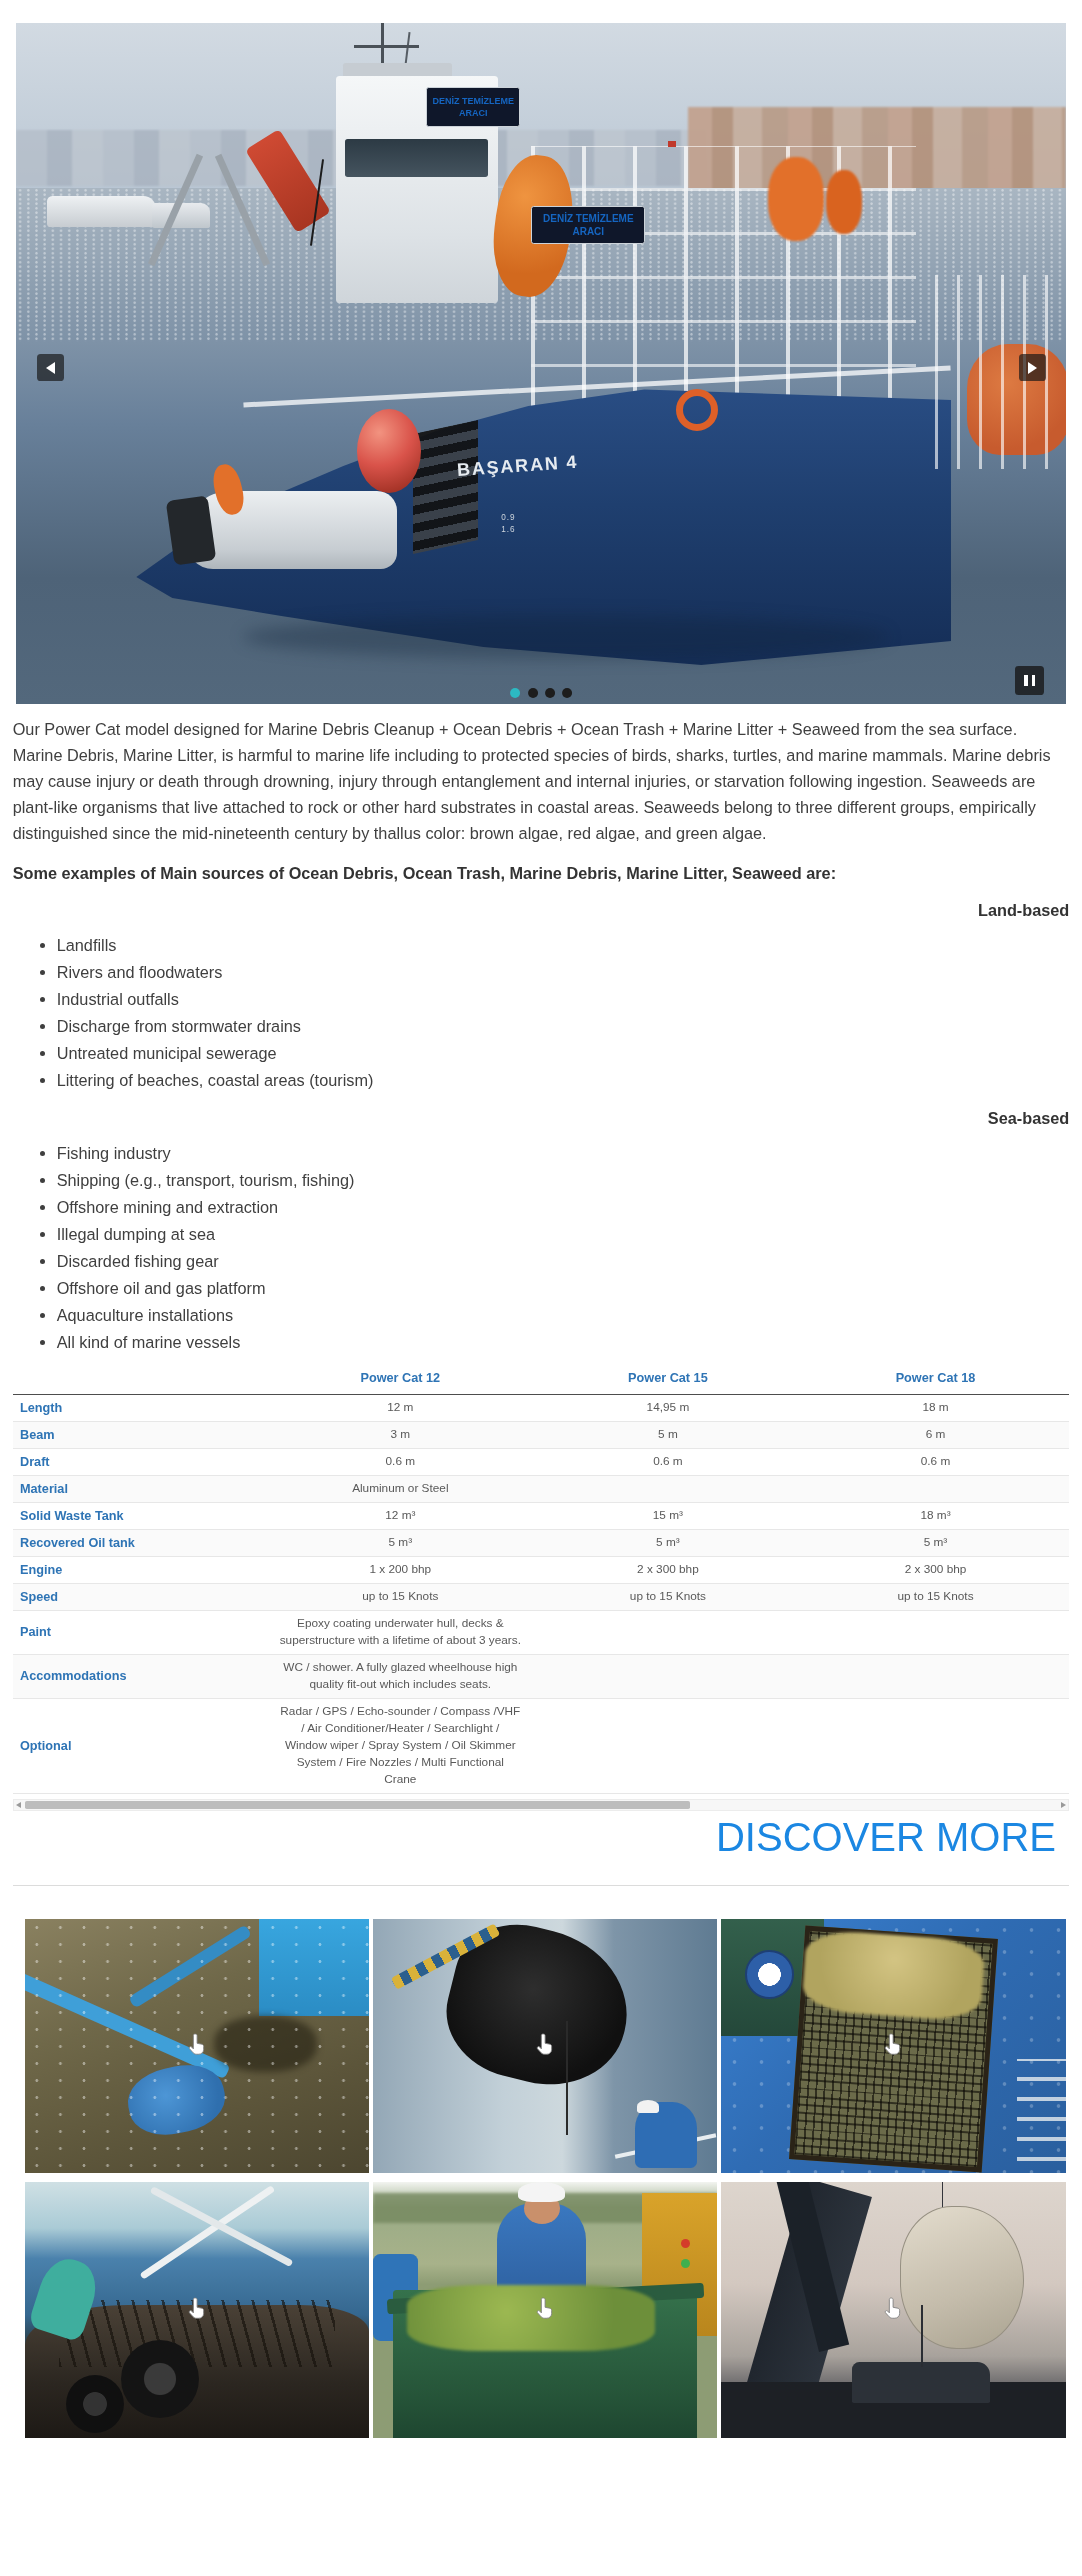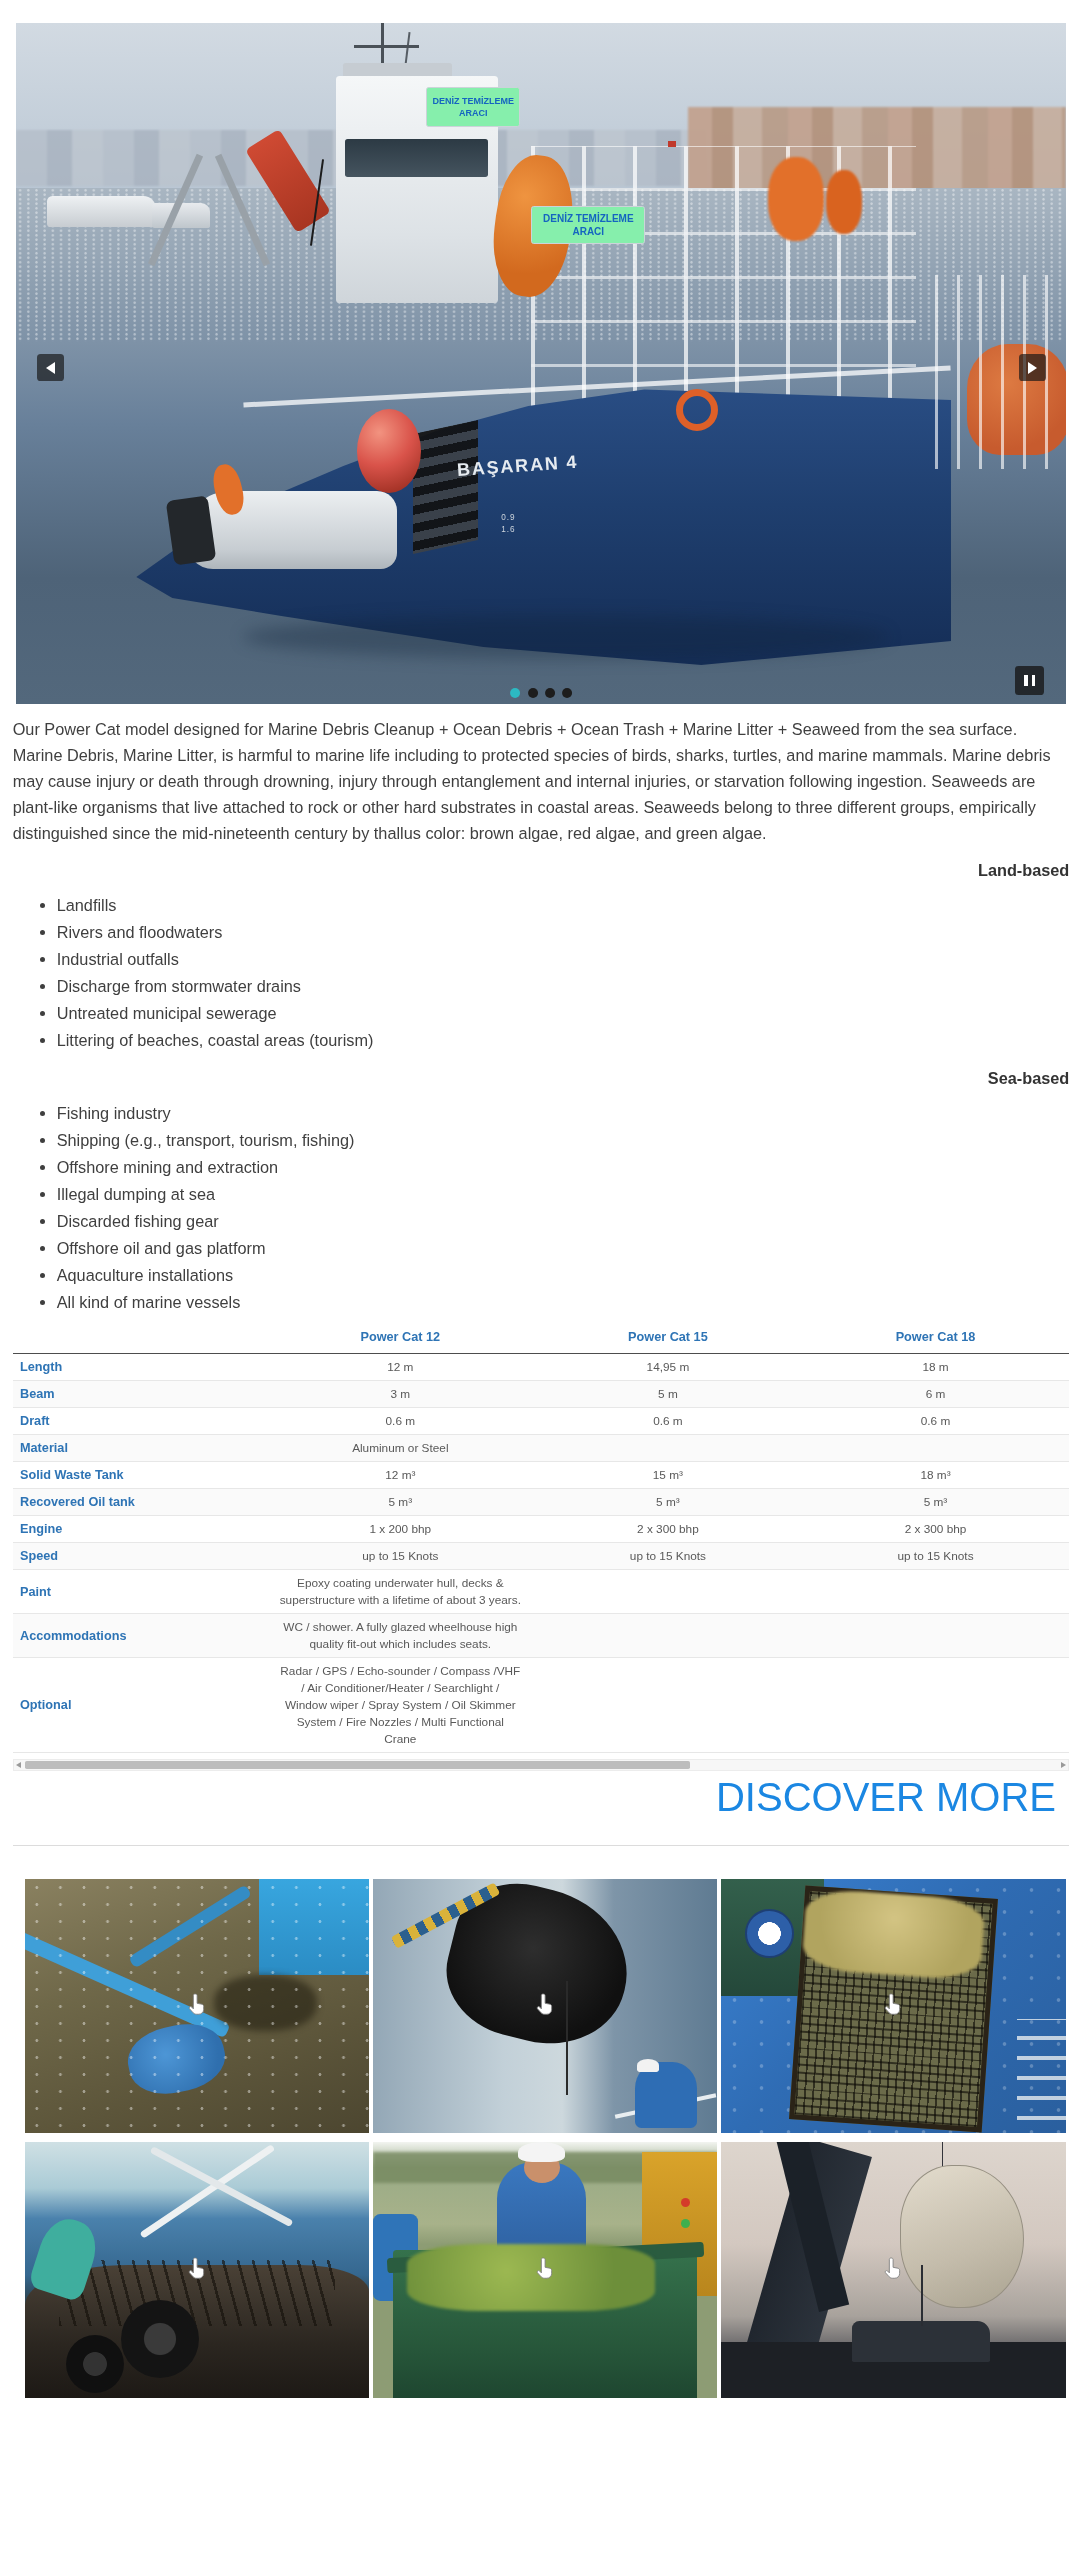--- a/index.html
+++ b/index.html
@@ -28,21 +28,21 @@
   .mast1 { left:365px; top:0; width:2.7px; height:76px; background:#4a5158; }
   .mast2 { left:389px; top:9px; width:1.8px; height:58px; background:#565d64; transform:rotate(7deg); }
   .yard  { left:338px; top:22px; width:65px; height:2.7px; background:#4a5158; }
   .aframe-l { left:156px; top:127px; width:7.3px; height:120px; background:#99a1a8; transform:rotate(24deg); }
   .aframe-r { left:223px; top:127px; width:7.3px; height:120px; background:#99a1a8; transform:rotate(-24deg); }
   .crane { left:252px; top:109px; width:40px; height:98px; background:linear-gradient(180deg,#cf4a33,#a83521); transform:rotate(-32deg); border-radius:5.4px; }
   .crane-cable { left:300px; top:136px; width:1.8px; height:87px; background:#1c1c1c; transform:rotate(8deg); }
   .wheelhouse { left:320px; top:53px; width:162px; height:227px; background:linear-gradient(180deg,#f5f7f8,#dde2e6 70%,#cfd5da); border-radius:3.6px; }
   .wh-roof { left:327px; top:40px; width:109px; height:16.3px; background:#c6ccd2; border-radius:2.7px; }
   .wh-windows { left:329px; top:116px; width:143px; height:38px; background:linear-gradient(180deg,#2c3a44,#45545f); border-radius:2.7px; }
-  .banner { background:#86efac; border:0.9px solid #ccd3d9; border-radius:2.7px; color:#1565c0;
+  .banner { background:#0f172a; border:0.9px solid #ccd3d9; border-radius:2.7px; color:#1565c0;
     font-weight:bold; font-size:9px; line-height:1.35; text-align:center; display:flex; align-items:center; justify-content:center; padding:1.8px; }
   .banner-top { left:410px; top:64px; width:94px; height:40px; }
   .banner-side { left:515px; top:183px; width:114px; height:38px; font-size:10px; }
   .flag { left:652px; top:118px; width:8.2px; height:6.4px; background:#c0392b; }
   .scaffold { left:515px; top:123px; width:385px; height:265px; opacity:.85;
     background:
       repeating-linear-gradient(90deg, rgba(255,255,255,.85) 0 3.6px, transparent 3.6px 51px),
       repeating-linear-gradient(0deg, rgba(255,255,255,.7) 0 2.7px, transparent 2.7px 44px); }
   .jacket1 { left:752px; top:134px; width:56px; height:84px; background:#e2702a; border-radius:45%; filter:blur(0.9px); }
   .jacket2 { left:810px; top:147px; width:36px; height:64px; background:#d9631f; border-radius:45%; filter:blur(0.9px); }
@@ -243,20 +243,21 @@
       <span class="dot"></span>
     </div>
   <div class="pause-btn">
     <i></i>
       <i></i>
   </div>
 </div>
 
 <div class="copy">
   <p class="para">Our Power Cat model designed for Marine Debris Cleanup + Ocean Debris + Ocean Trash + Marine Litter + Seaweed from the sea surface. Marine Debris, Marine Litter, is harmful to marine life including to protected species of birds, sharks, turtles, and marine mammals. Marine debris may cause injury or death through drowning, injury through entanglement and internal injuries, or starvation following ingestion.  Seaweeds are plant-like organisms that live attached to rock or other hard substrates in coastal areas. Seaweeds belong to three different groups, empirically distinguished since the mid-nineteenth century by thallus color: brown algae, red algae, and green algae.</p>
+  <p class="bold-head">Some examples of Main sources of Ocean Debris, Ocean Trash, Marine Debris, Marine Litter, Seaweed are:</p>
   <p class="sub-head">Land-based</p>
   <ul class="src-list">
       <li>Landfills</li>
       <li>Rivers and floodwaters</li>
       <li>Industrial outfalls</li>
       <li>Discharge from stormwater drains</li>
       <li>Untreated municipal sewerage</li>
       <li>Littering of beaches, coastal areas (tourism)</li>
     </ul>
   <p class="sub-head">Sea-based</p>

